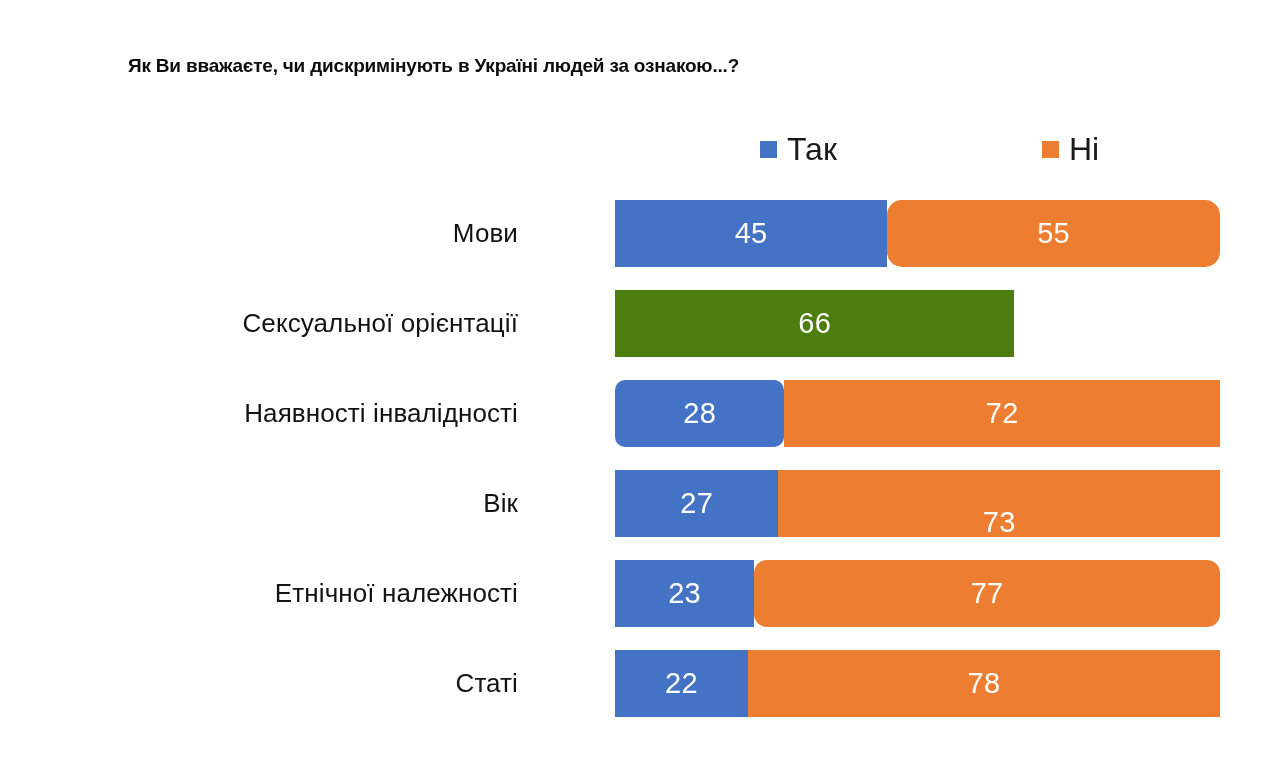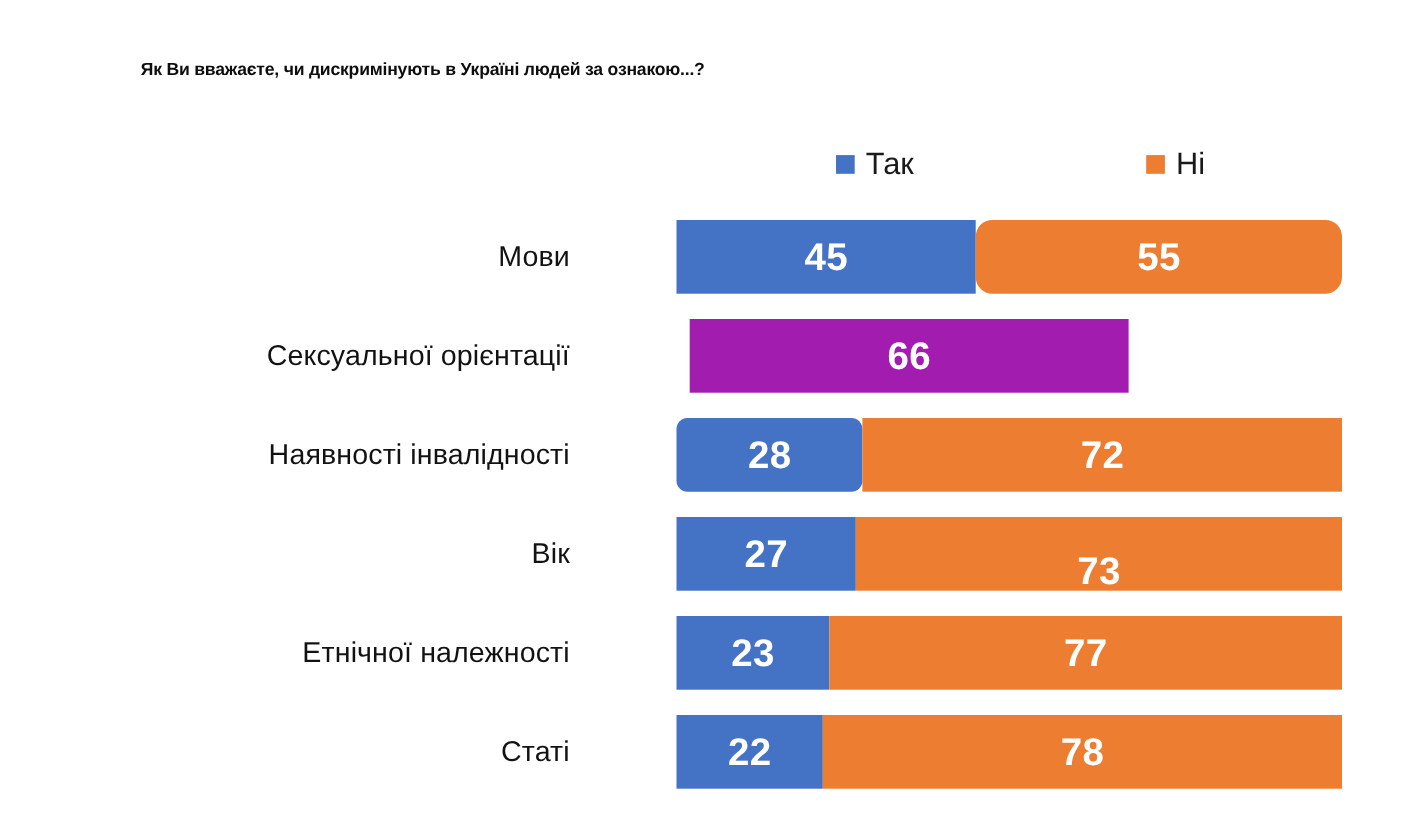--- a/index.html
+++ b/index.html
@@ -19,21 +19,21 @@
   #chart-root {
     position: absolute;
     inset: 0;
   }
 
   
   .chart-title {
     position: absolute;
     left: 128px;
     top: 55px;
-    font-size: 16px;
+    font-size: 19px;
     font-weight: bold;
     color: #0d0d0d;
     letter-spacing: -0.2px;
     white-space: nowrap;
   }
 
   
   .legend {
     position: absolute;
     left: 755px;
@@ -53,21 +53,21 @@
   .legend-item.is-no  { left: 255px; padding-left: 32px; }
   .legend-swatch {
     width: 17px;
     height: 17px;
     flex: 0 0 auto;
     display: block;
   }
   .legend-swatch.is-yes { background: #4472C4; }
   .legend-swatch.is-no  { background: #ED7D31; }
   .legend-label {
-    font-size: 28px;
+    font-size: 32px;
     color: #1a1a1a;
     line-height: 1;
     white-space: nowrap;
   }
 
   
   .plot {
     position: absolute;
     left: 0;
     top: 200px;
@@ -108,22 +108,22 @@
     height: 100%;
     display: flex;
     align-items: center;
     justify-content: center;
     box-sizing: border-box;
   }
   .seg.is-yes { background: #4472C4; }
   .seg.is-no  { background: #ED7D31; }
 
   .seg-value {
-    font-size: 35px;
-    font-weight: bold;
+    font-size: 29px;
+    font-weight: normal;
     color: #ffffff;
     line-height: 1;
     letter-spacing: 0.3px;
     user-select: none;
   }
 </style>
 </head>
 <body>
 
 <div id="chart-root">
@@ -149,21 +149,21 @@
             <span class="seg-value">45</span>
           </div>
           <div class="seg is-no" style="width: 55%; background: rgb(237, 125, 49); border-radius: 15px;">
             <span class="seg-value">55</span>
           </div>
         </div>
       </div>
       <div class="bar-row">
         <div class="cat-label">Сексуальної орієнтації</div>
         <div class="bar-track">
-          <div class="seg is-no" style="width: 66%; background: #a21caf; margin-left: 12px;">
+          <div class="seg is-no" style="width: 66%; background: #4d7c0f;">
             <span class="seg-value">66</span>
           </div>
         </div>
       </div>
       <div class="bar-row">
         <div class="cat-label">Наявності інвалідності</div>
         <div class="bar-track">
           <div class="seg is-yes" style="width: 28%; background: rgb(68, 114, 196); border-radius: 10px;">
             <span class="seg-value">28</span>
           </div>
@@ -182,21 +182,21 @@
             <span class="seg-value">73</span>
           </div>
         </div>
       </div>
       <div class="bar-row">
         <div class="cat-label">Етнічної належності</div>
         <div class="bar-track">
           <div class="seg is-yes" style="width: 23%; background: rgb(68, 114, 196);">
             <span class="seg-value">23</span>
           </div>
-          <div class="seg is-no" style="width: 77%; background: rgb(237, 125, 49);">
+          <div class="seg is-no" style="width: 77%; background: rgb(237, 125, 49); border-radius: 13px;">
             <span class="seg-value">77</span>
           </div>
         </div>
       </div>
       <div class="bar-row">
         <div class="cat-label">Статі</div>
         <div class="bar-track">
           <div class="seg is-yes" style="width: 22%; background: rgb(68, 114, 196);">
             <span class="seg-value">22</span>
           </div>

